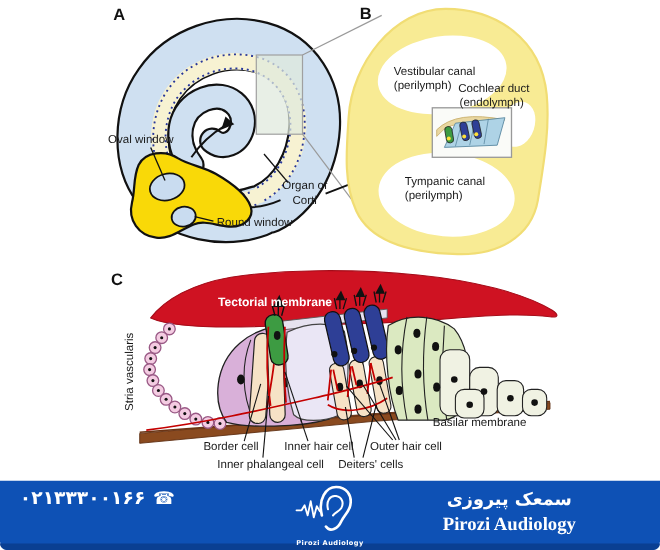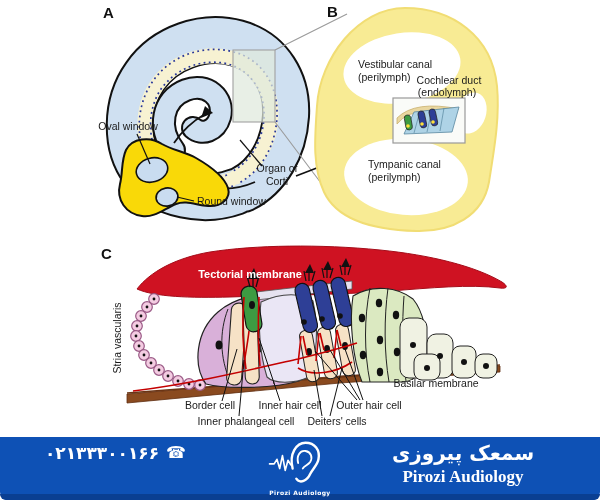--- a/index.html
+++ b/index.html
@@ -7,29 +7,29 @@
        font-family:"Liberation Sans",sans-serif;}
   .stage{position:absolute;left:0;top:0;width:600px;height:500px;}
   svg text{user-select:none;}
   .lbl{font-size:10.5px;fill:#1a1a1a;font-family:"Liberation Sans",sans-serif;}
   .letter{font-size:15px;font-weight:bold;fill:#111;font-family:"Liberation Sans",sans-serif;}
   .footer{position:absolute;left:0;top:437px;width:600px;height:63px;
           background:#0e51b5;border-radius:0 0 8px 8px;}
   .footer .edge{position:absolute;left:0;bottom:0;width:600px;height:6px;
           background:#0a3f92;border-radius:0 0 8px 8px;}
   .phones{position:absolute;left:18px;top:5px;width:168px;display:flex;
-          flex-direction:column;align-items:flex-end;gap:1px;}
+          flex-direction:row;align-items:flex-end;gap:1px;}
   .phone-row{display:flex;align-items:center;gap:7px;height:22px;color:#fff;
           font-family:"DejaVu Sans",sans-serif;font-weight:bold;font-size:17px;}
   .phone-row .tel-glyph{font-size:16px;line-height:1;}
   .logo{position:absolute;left:258px;top:2px;width:84px;height:58px;text-align:center;}
   .logo .caption{color:#fff;font-family:"DejaVu Sans",sans-serif;font-weight:bold;
           font-size:6px;letter-spacing:.4px;margin-top:-2px;}
   .brand{position:absolute;left:372px;top:4px;width:182px;text-align:center;color:#fff;}
-  .brand .fa{font-family:"DejaVu Sans",sans-serif;font-weight:bold;font-size:20px;line-height:25px;}
+  .brand .fa{font-family:"DejaVu Sans",sans-serif;font-weight:bold;font-size:16px;line-height:25px;}
   .brand .en{font-family:"Liberation Serif",serif;font-weight:bold;font-size:17px;line-height:22px;}
 </style>
 </head>
 <body>
 
 <div class="stage">
 <svg width="600" height="437" viewBox="0 0 600 437">
 
   <g>
     <path d="M 235,192 C 204,203 163,196 143,170 C 125,146 125,104 145,76 C 165,47 204,34 237,43 C 270,52 288,82 286,116 C 284,149 267,177 243,189" fill="none" stroke="#111" stroke-width="48" stroke-linecap="round"></path>

